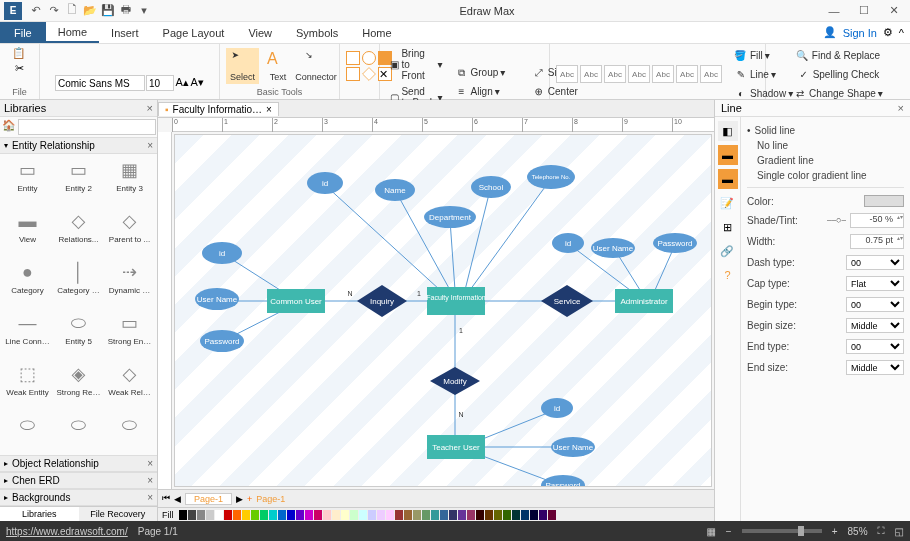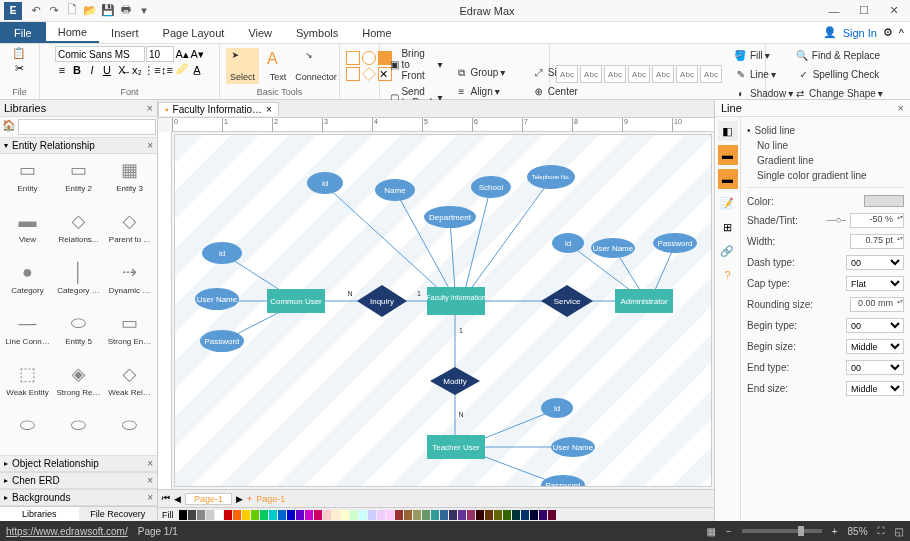--- a/index.html
+++ b/index.html
@@ -24,21 +24,21 @@
 .menubar .signin { color: #0066cc; }
 
 
 .ribbon { height: 56px; display: flex; background: #fafafa; border-bottom: 1px solid #d0d0d0; }
 .rgroup { display: flex; flex-direction: column; padding: 2px 6px; border-right: 1px solid #e0e0e0; }
 .rgroup-body { flex: 1; display: flex; align-items: center; gap: 4px; }
 .rgroup-label { text-align: center; font-size: 9px; color: #666; padding-top: 1px; }
 .rbtn { padding: 2px 4px; display: flex; align-items: center; gap: 2px; font-size: 10px; color: #333; }
 .rbtn-ico { width: 14px; height: 14px; display: flex; align-items: center; justify-content: center; }
 .vcol { display: flex; flex-direction: column; gap: 1px; }
-.hrow { display: flex; align-items: center; gap: 1px; }
+.hrow { display: flex; gap: 1px; margin-top: 29px; }
 .font-combo { width: 90px; height: 16px; border: 1px solid #ccc; font-size: 10px; padding: 0 2px; background: #fff; }
 .size-combo { width: 28px; height: 16px; border: 1px solid #ccc; font-size: 10px; padding: 0 2px; background: #fff; }
 .big-tool { display: flex; flex-direction: column; align-items: center; font-size: 9px; color: #333; padding: 2px 4px; width: 38px; }
 .big-tool .bico { width: 22px; height: 22px; }
 .big-tool.highlight { background: #ffe4b5; }
 .shape-grid { display: grid; grid-template-columns: repeat(3, 14px); gap: 2px; }
 .shape-cell { width: 14px; height: 14px; border: 1px solid #f29c3a; background: #fff; }
 .style-gallery { display: flex; gap: 2px; }
 .style-swatch { width: 22px; height: 18px; border: 1px solid #ccc; display: flex; align-items: center; justify-content: center; font-size: 8px; color: #777; background: #fff; }
 
@@ -580,24 +580,20 @@
           </div>
         <div class="rp-row">
             <span class="lbl">Dash type:</span>
             <select><option>00</option></select>
           </div>
         <div class="rp-row">
             <span class="lbl">Cap type:</span>
             <select><option>Flat</option></select>
           </div>
         <div class="rp-row">
-            <span class="lbl">Rounding size:</span>
-            <div class="val">0.00 mm</div>
-          </div>
-        <div class="rp-row">
             <span class="lbl">Begin type:</span>
             <select><option>00</option></select>
           </div>
         <div class="rp-row">
             <span class="lbl">Begin size:</span>
             <select><option>Middle</option></select>
           </div>
         <div class="rp-row">
             <span class="lbl">End type:</span>
             <select><option>00</option></select>

